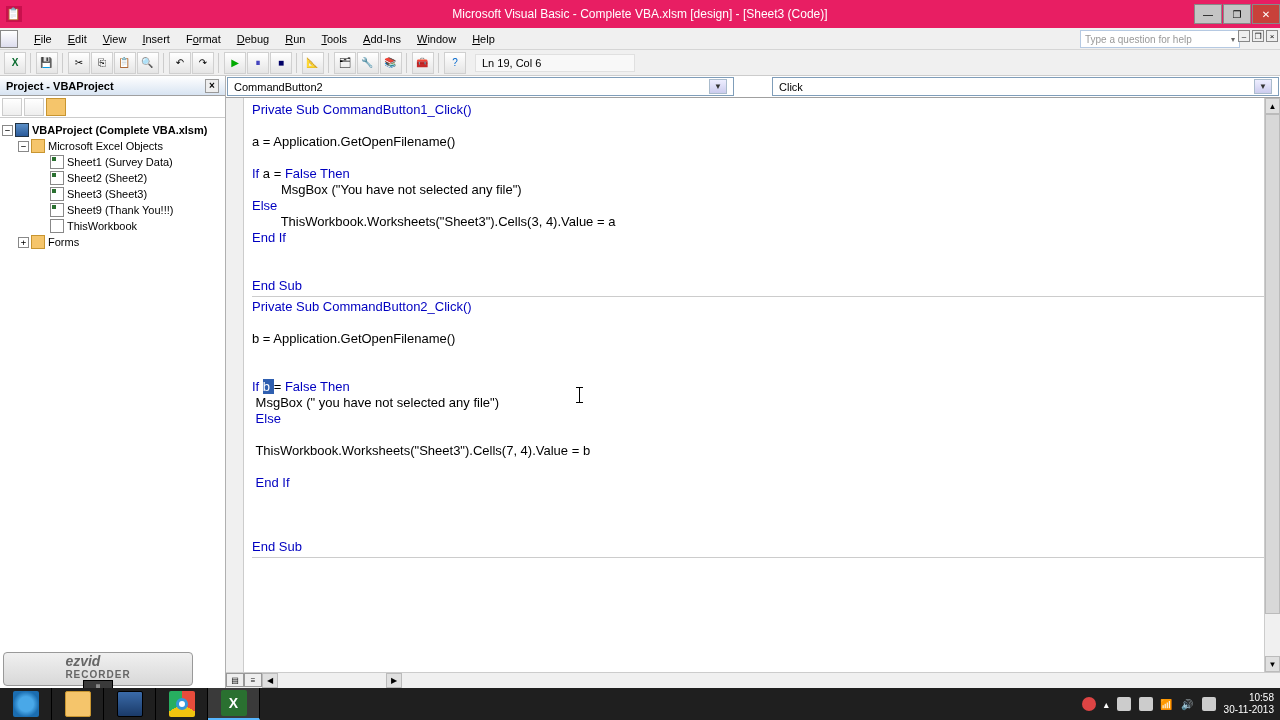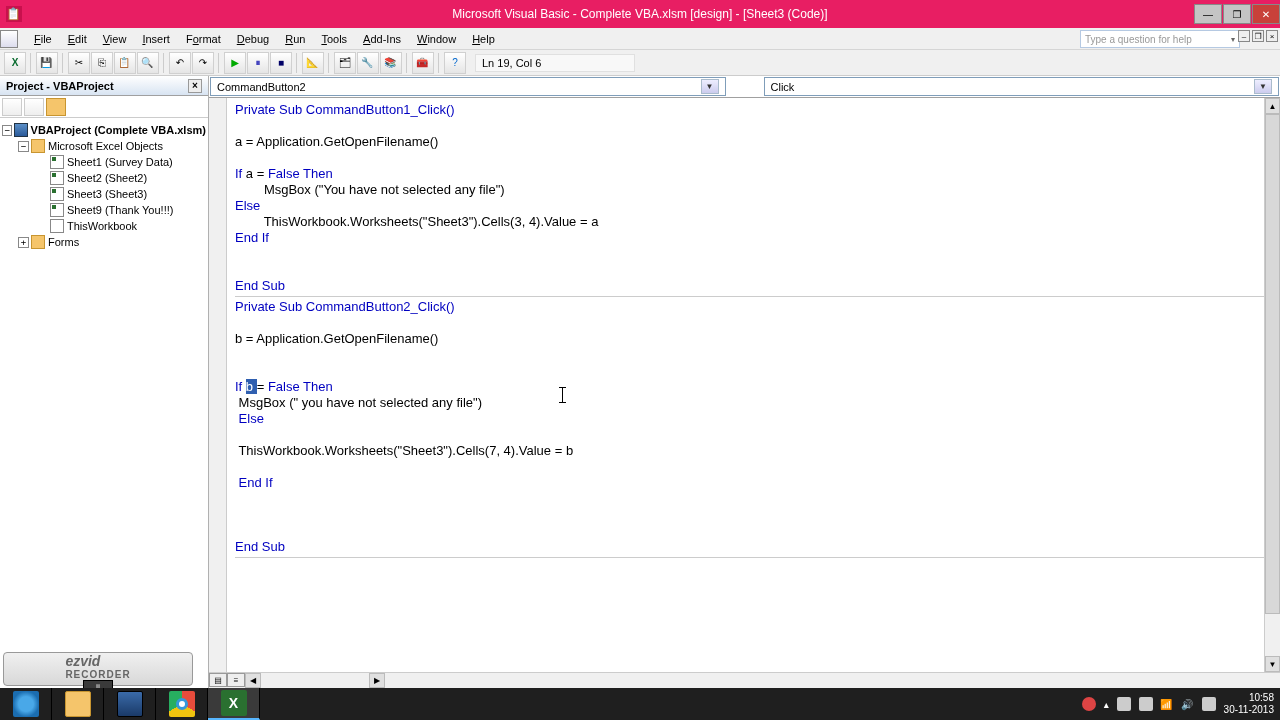--- a/index.html
+++ b/index.html
@@ -29,21 +29,21 @@
 .toolbar .tb { width:22px; height:22px; border:1px solid #d0d0d0; background:linear-gradient(#fff,#e5e5e5); display:flex; align-items:center; justify-content:center; font-size:10px; }
 .toolbar .tb.exc { color:#0a6b2f; font-weight:bold;}
 .toolbar .sep { width:2px; height:20px; border-left:1px solid #ccc; margin:0 3px;}
 .toolbar .lncol { margin-left:8px; padding:2px 6px; min-width:160px; border:1px solid #e0e0e0; background:#f8f8f8;}
 .toolbar .play { color:#0a0; }
 .toolbar .break { color:#00a; }
 .toolbar .stop { color:#006; }
 
 
 .main { display:flex; height:calc(100% - 28px - 22px - 26px - 32px); }
-.project-pane { width:209px; border-right:1px solid #b0b0b0; display:flex; flex-direction:column;}
+.project-pane { width:226px; border-right:1px solid #b0b0b0; display:flex; flex-direction:column;}
 .pp-title { background:linear-gradient(#fff,#d8e4f2); height:20px; border-bottom:1px solid #a0a0a0; font-size:11px; font-weight:bold; padding:2px 6px; display:flex; align-items:center;}
 .pp-title .x { margin-left:auto; font-family:Arial; font-weight:bold; border:1px solid #999; width:14px; height:14px; display:flex;align-items:center;justify-content:center; font-size:10px; background:#eee;}
 .pp-tb { height:22px; border-bottom:1px solid #ccc; display:flex; align-items:center; padding:2px; gap:2px;}
 .pp-tb .b { width:20px; height:18px; border:1px solid #ccc; background:linear-gradient(#fff,#eee);}
 .pp-tb .b.fold { background:#f5c56b; border-color:#c89530;}
 .tree { font-size:11px; padding:4px 2px; overflow:auto; flex:1;}
 .tree-item { display:flex; align-items:center; padding:1px 0; white-space:nowrap;}
 .tree-item .tg { width:11px; height:11px; border:1px solid #888; margin-right:2px; display:flex; align-items:center; justify-content:center; font-size:9px; line-height:1; font-family:monospace;}
 .tree-item .ic { width:14px; height:14px; margin-right:3px; display:inline-block;}
 .ic-proj { background:linear-gradient(#5b8fc7,#2a5a9a); border:1px solid #234; }

